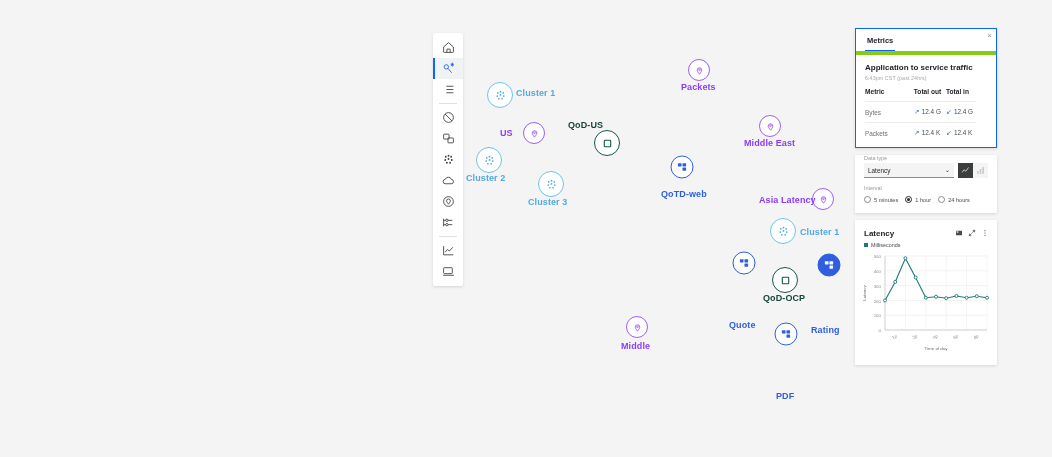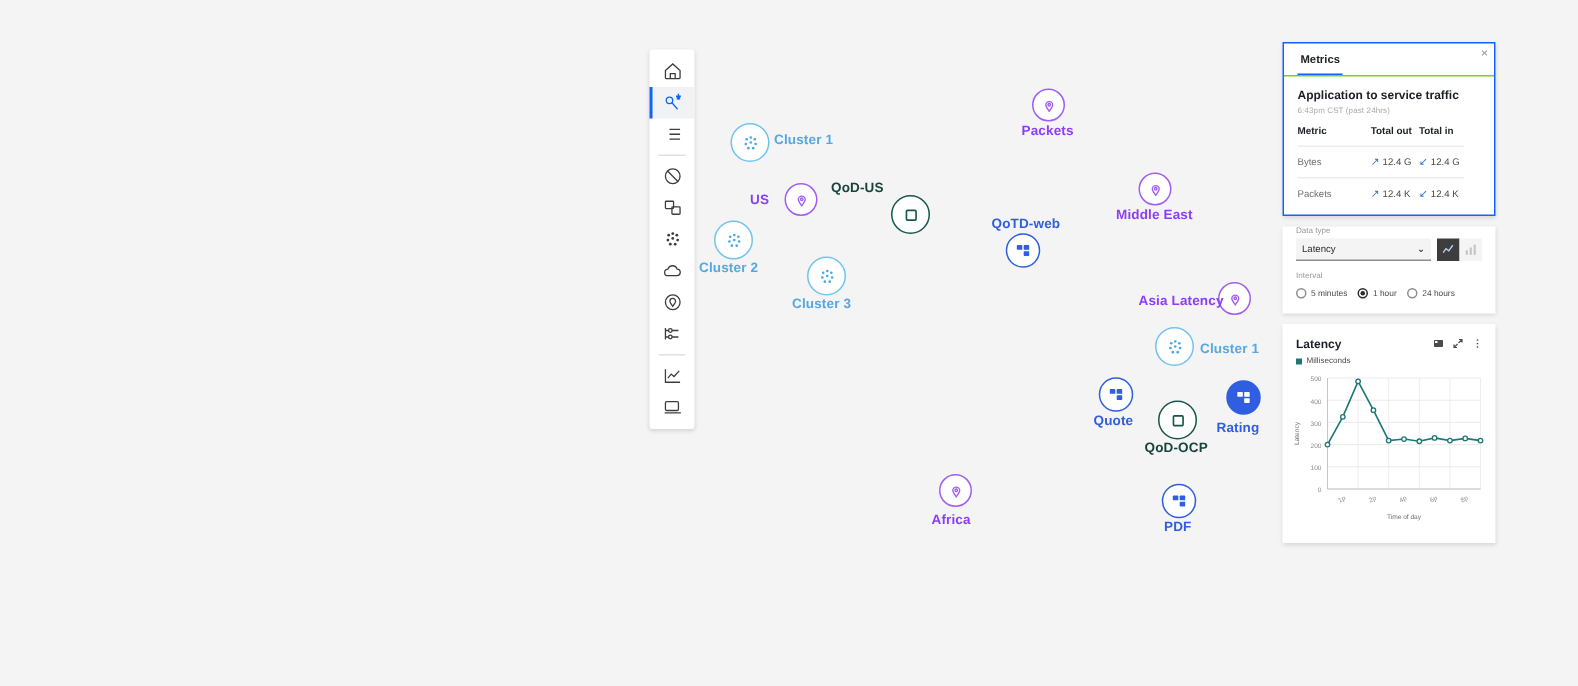--- a/index.html
+++ b/index.html
@@ -49,21 +49,21 @@
   .node.svc .ring { border-color: #2f5fe0; width: 23px; height: 23px; }
   .node.svc.active .ring { background: #2f5fe0; border-color: #2f5fe0; }
 
   .nlabel {
     position: absolute; white-space: nowrap;
     font-size: 9px; font-weight: bold; letter-spacing: .1px;
   }
   .lbl-cluster { color: #55a8e0; }
   .lbl-region  { color: #8b3dfb; }
   .lbl-ns      { color: #16453c; }
-  .lbl-svc     { color: #2f5fe0; }
+  .lbl-svc     { color: #2f5fe0; margin-top: 45px; }
 
   
   .panel { position: absolute; left: 855px; top: 28px; width: 142px; }
 
   .card {
     background: #ffffff;
     box-shadow: 0 1px 3px rgba(0,0,0,.12);
     margin-bottom: 7px;
     position: relative;
   }
@@ -71,21 +71,21 @@
 
   .pnl-close {
     position: absolute; right: 4px; top: 3px;
     font-size: 8px; color: #8d8d8d; cursor: pointer; line-height: 1;
   }
   .pnl-title {
     display: flex; align-items: center; gap: 4px;
     padding: 12px 10px 5px 9px;
     font-size: 10.5px; font-weight: bold; color: #2f6fe8;
   }
-  .tabs { padding: 0 9px; border-bottom: 1px solid #84cc16; }
+  .tabs { padding: 0 9px; border-bottom: 4px solid #84cc16; }
   .tab {
     display: inline-block; font-size: 7.5px; font-weight: bold; color: #20242b;
     padding: 0 2px 5px 2px; border-bottom: 1.6px solid #0f62fe; cursor: pointer;
   }
   .sec { padding: 8px 20px 4px 9px; }
   .sec-h { font-size: 8px; font-weight: bold; color: #1c1f25; }
   .sec-sub { font-size: 5.3px; color: #a8a8a8; margin-top: 3px; letter-spacing: .1px; }
 
   table.metrics { width: 100%; border-collapse: collapse; margin-top: 7px; }
   table.metrics th {
@@ -319,21 +319,21 @@
     </div>
     <div class="nlabel lbl-region" style="left:500px;top:128px">US</div>
 
     <div class="node ns" style="left:607px;top:143px">
       <div class="ring">
         <svg width="11" height="11" viewBox="0 0 24 24" fill="none" stroke="#17564a" stroke-width="2.4">
           <rect x="5" y="5" width="14" height="14" rx="1.5"></rect>
         </svg>
       </div>
     </div>
-    <div class="nlabel lbl-ns" style="left:554px;top:120px">QoD-US</div>
+    <div class="nlabel lbl-ns" style="left:568px;top:120px">QoD-US</div>
 
     <div class="node svc" style="left:682px;top:167px">
       <div class="ring">
         <svg width="11" height="11" viewBox="0 0 24 24" fill="#2f5fe0">
           <rect x="3" y="4" width="8" height="7" rx="1"></rect>
             <rect x="13" y="4" width="8" height="7" rx="1"></rect>
           <rect x="13" y="13" width="8" height="7" rx="1"></rect>
         </svg>
       </div>
     </div>
@@ -360,21 +360,21 @@
     <div class="nlabel lbl-region" style="left:744px;top:138px">Middle East</div>
 
     <div class="node region" style="left:637px;top:327px">
       <div class="ring">
         <svg width="11" height="11" viewBox="0 0 24 24" fill="none" stroke="#a05ef5" stroke-width="2">
           <path d="M12 20c3.2-4.4 5-6.6 5-9A5 5 0 0 0 7 11c0 2.4 1.8 4.6 5 9z"></path>
           <circle cx="12" cy="10.5" r="1.8"></circle>
         </svg>
       </div>
     </div>
-    <div class="nlabel lbl-region" style="left:621px;top:341px">Africa</div>
+    <div class="nlabel lbl-region" style="left:621px;top:341px">Middle</div>
 
     <div class="node region" style="left:823px;top:199px">
       <div class="ring">
         <svg width="11" height="11" viewBox="0 0 24 24" fill="none" stroke="#a05ef5" stroke-width="2">
           <path d="M12 20c3.2-4.4 5-6.6 5-9A5 5 0 0 0 7 11c0 2.4 1.8 4.6 5 9z"></path>
           <circle cx="12" cy="10.5" r="1.8"></circle>
         </svg>
       </div>
     </div>
     <div class="nlabel lbl-region" style="left:759px;top:195px">Asia Latency</div>

